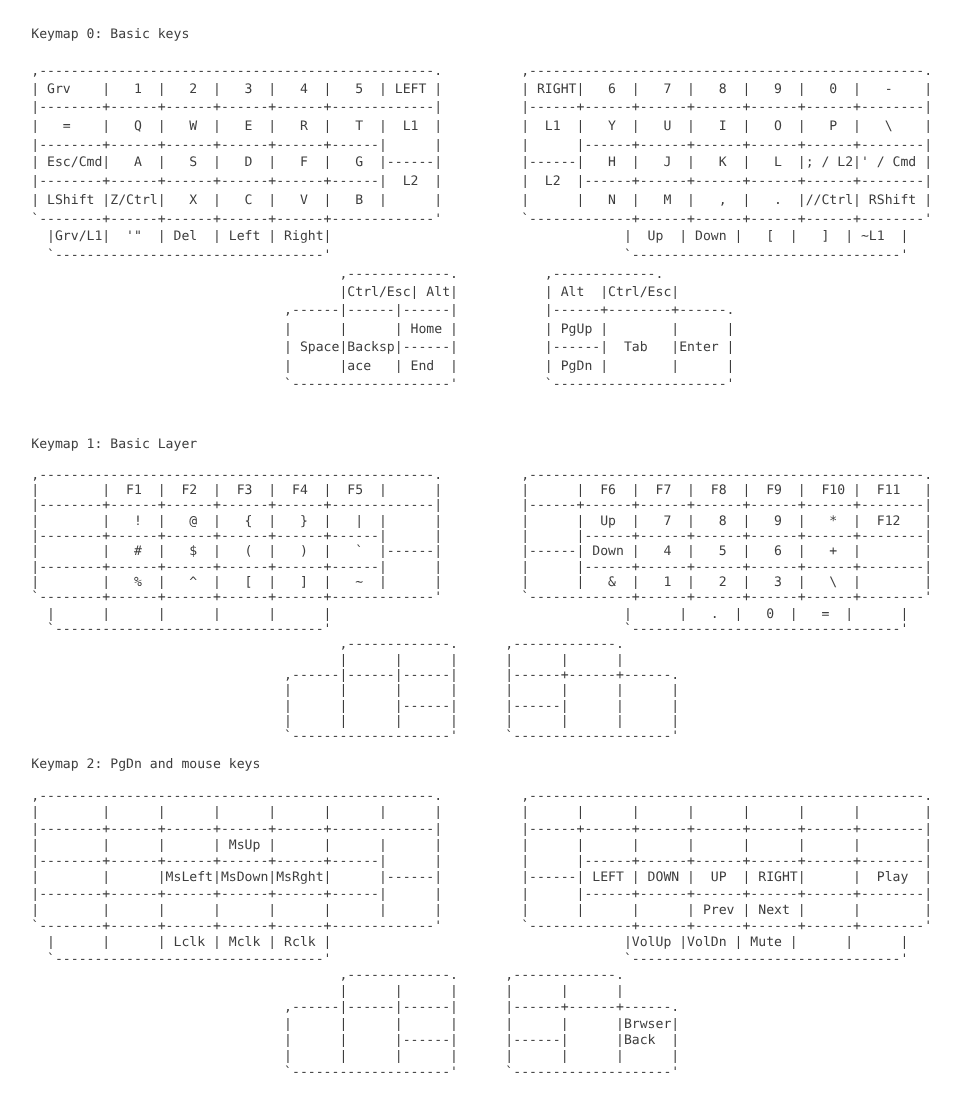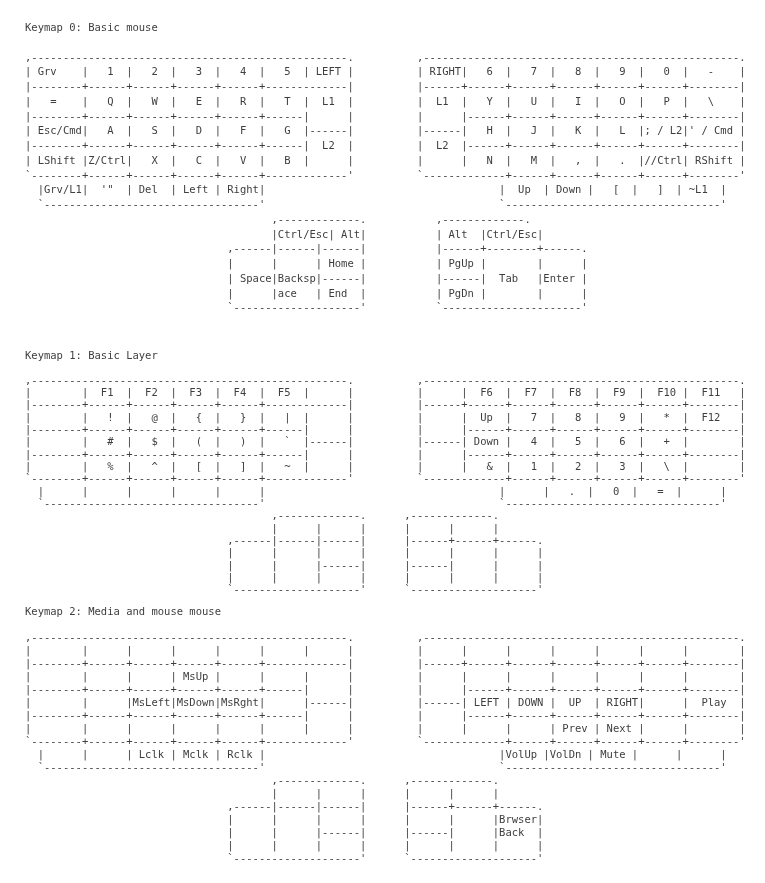--- a/index.html
+++ b/index.html
@@ -30,21 +30,21 @@
   .section-0 .ascii-art { margin-top: 14.75px; }
   .section-1 .ascii-art { margin-top: 12.33px; }
   .section-2 .ascii-art { margin-top: 13px;    }
 </style>
 </head>
 <body style="background: rgb(255, 255, 255);">
 
 <div class="doc" style="color: rgb(62, 62, 62);">
 
   <section class="keymap-section section-0">
-    <pre class="section-title">Keymap 0: Basic mouse</pre>
+    <pre class="section-title">Keymap 0: Basic keys</pre>
     <pre class="ascii-art">,--------------------------------------------------.          ,--------------------------------------------------.
 | Grv    |   1  |   2  |   3  |   4  |   5  | LEFT |          | RIGHT|   6  |   7  |   8  |   9  |   0  |   -    |
 |--------+------+------+------+------+-------------|          |------+------+------+------+------+------+--------|
 |   =    |   Q  |   W  |   E  |   R  |   T  |  L1  |          |  L1  |   Y  |   U  |   I  |   O  |   P  |   \    |
 |--------+------+------+------+------+------|      |          |      |------+------+------+------+------+--------|
 | Esc/Cmd|   A  |   S  |   D  |   F  |   G  |------|          |------|   H  |   J  |   K  |   L  |; / L2|' / Cmd |
 |--------+------+------+------+------+------|  L2  |          |  L2  |------+------+------+------+------+--------|
 | LShift |Z/Ctrl|   X  |   C  |   V  |   B  |      |          |      |   N  |   M  |   ,  |   .  |//Ctrl| RShift |
 `--------+------+------+------+------+-------------'          `-------------+------+------+------+------+--------'
   |Grv/L1|  '"  | Del  | Left | Right|                                     |  Up  | Down |   [  |   ]  | ~L1  |
@@ -74,21 +74,21 @@
                                        ,-------------.      ,-------------.
                                        |      |      |      |      |      |
                                 ,------|------|------|      |------+------+------.
                                 |      |      |      |      |      |      |      |
                                 |      |      |------|      |------|      |      |
                                 |      |      |      |      |      |      |      |
                                 `--------------------'      `--------------------'</pre>
   </section>
 
   <section class="keymap-section section-2">
-    <pre class="section-title">Keymap 2: Media and mouse mouse</pre>
+    <pre class="section-title">Keymap 2: PgDn and mouse keys</pre>
     <pre class="ascii-art">,--------------------------------------------------.          ,--------------------------------------------------.
 |        |      |      |      |      |      |      |          |      |      |      |      |      |      |        |
 |--------+------+------+------+------+-------------|          |------+------+------+------+------+------+--------|
 |        |      |      | MsUp |      |      |      |          |      |      |      |      |      |      |        |
 |--------+------+------+------+------+------|      |          |      |------+------+------+------+------+--------|
 |        |      |MsLeft|MsDown|MsRght|      |------|          |------| LEFT | DOWN |  UP  | RIGHT|      |  Play  |
 |--------+------+------+------+------+------|      |          |      |------+------+------+------+------+--------|
 |        |      |      |      |      |      |      |          |      |      |      | Prev | Next |      |        |
 `--------+------+------+------+------+-------------'          `-------------+------+------+------+------+--------'
   |      |      | Lclk | Mclk | Rclk |                                     |VolUp |VolDn | Mute |      |      |

